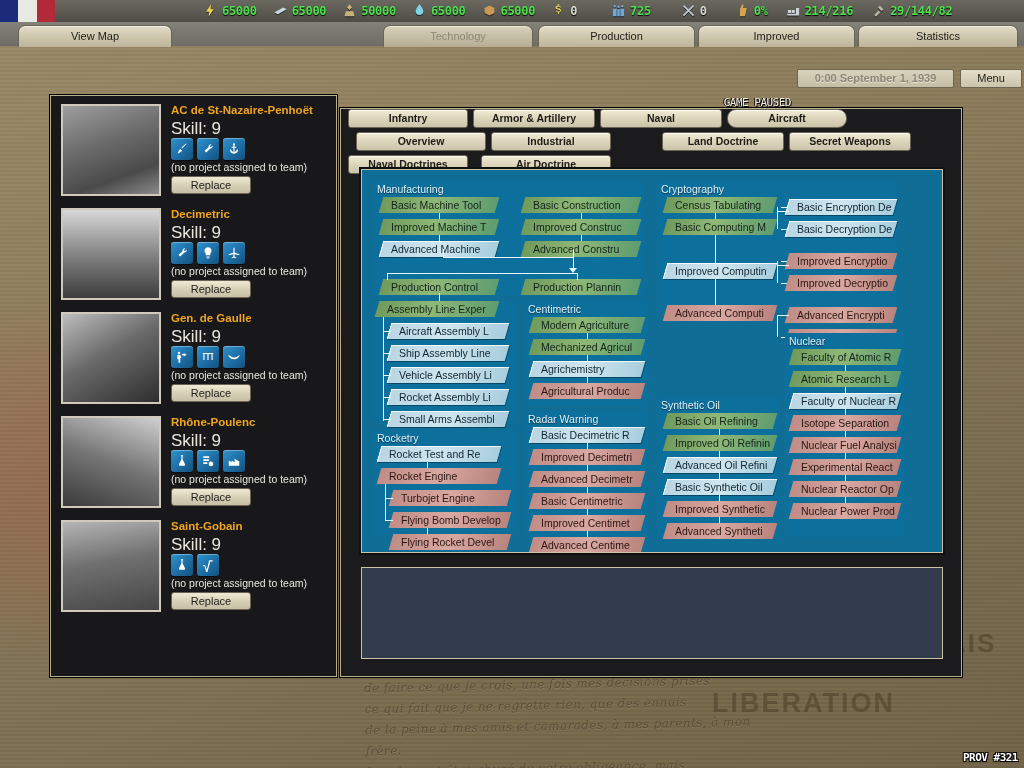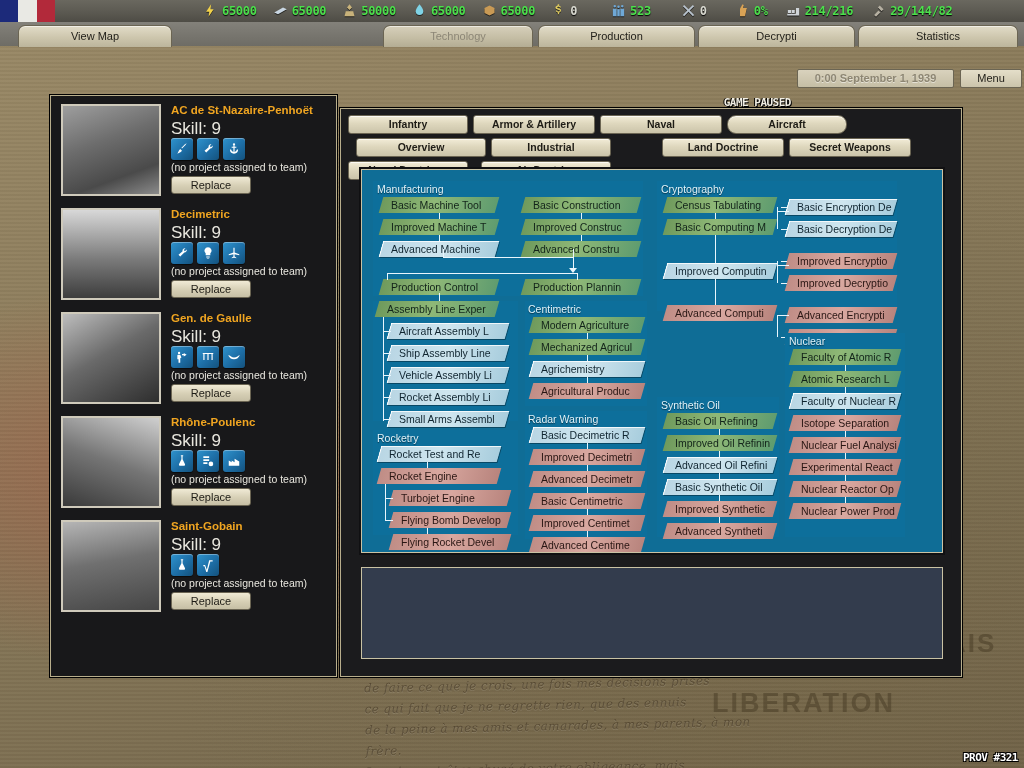--- a/index.html
+++ b/index.html
@@ -72,21 +72,21 @@
     cursor:pointer;
   }
   .mtab.active{
     background:linear-gradient(180deg,#d7d0bb 0%,#c3bca3 60%,#b4ad94 100%);
     color:#8c8676;
   }
 
   
   #statusrow{position:absolute;right:2px;top:48px;display:flex;align-items:center;gap:6px;}
   #paused{
-    font-family:"DejaVu Sans Mono",monospace;font-weight:bold;font-size:11px;
+    font-family:"DejaVu Sans Mono",monospace;font-weight:normal;font-size:11px;
     color:#f2efe4;letter-spacing:-.5px;text-shadow:1px 1px 0 #000,-1px 0 0 #000;margin-top:48px;
   }
   #datebox{
     width:155px;height:17px;line-height:17px;text-align:center;font-size:11px;font-weight:bold;
     color:#8d8673;background:linear-gradient(180deg,#d9d2bd 0%,#c5bea5 100%);
     border:1px solid #6b6553;border-radius:2px;
     text-shadow:0 1px 0 rgba(255,255,255,.5);
   }
   #menubtn{
     width:60px;height:17px;line-height:17px;text-align:center;font-size:11px;
@@ -123,21 +123,21 @@
     margin-top:2px;width:78px;height:16px;line-height:16px;text-align:center;font-size:11px;
     color:#1e1c16;background:linear-gradient(180deg,#f0ead5 0%,#d6cfb5 55%,#c6bfa5 100%);
     border:1px solid #6b6553;border-radius:3px;cursor:pointer;
   }
 
   
   #techpanel{
     position:absolute;left:340px;top:108px;width:620px;height:567px;
     background:#1b1b1d;border:1px solid #b8ae8c;box-shadow:0 0 0 1px #000;
   }
-  #cat-tabs{padding:6px 7px 0 7px;display:flex;flex-wrap:wrap;gap:4px 5px;}
+  #cat-tabs{padding:0 7px 0 7px;display:flex;flex-wrap:wrap;gap:4px 5px;}
   .ctab{
     height:17px;line-height:17px;text-align:center;font-size:10.5px;font-weight:bold;
     color:#1e1c16;background:linear-gradient(180deg,#f2ecd7 0%,#ded7bd 45%,#cbc4aa 100%);
     border:1px solid #6b6553;border-radius:3px;cursor:pointer;
     box-shadow:inset 0 1px 0 rgba(255,255,255,.7);
   }
 
   #tree-frame{
     position:absolute;left:20px;top:60px;width:580px;height:382px;
     background:#0f6d96;border:1px solid #c9c2a4;box-shadow:0 0 0 2px #101012;
@@ -235,21 +235,21 @@
       <div class="res-group" style="margin-right: 34px;">
         <span class="res-ico"><svg width="15" height="15" viewBox="0 0 24 24">
             <path fill="#ddc95e" d="M11 2h2v2.2c2 .3 3 1.5 3 3h-2c0-.8-.8-1.3-2-1.3s-2 .5-2 1.2.8 1 2.4 1.4C14.6 9 16 9.8 16 12c0 1.7-1.2 2.9-3 3.2V18h-2v-2.8c-2-.3-3.2-1.6-3.2-3.2h2c0 .9.9 1.5 2.2 1.5s2-.5 2-1.3-.9-1.1-2.5-1.5C8.5 10.2 7 9.4 7 7.3c0-1.6 1.2-2.8 3-3.1z"></path>
           </svg></span>
         <span class="res-val zero">0</span>
       </div>
       <div class="res-group" style="margin-right: 30px;">
         <span class="res-ico"><svg width="15" height="15" viewBox="0 0 24 24">
             <path fill="#6fa8d6" d="M6 3a2 2 0 110 4 2 2 0 010-4zM18 3a2 2 0 110 4 2 2 0 010-4zM12 4a2 2 0 110 4 2 2 0 010-4zM3 9h6v12H3zM10 10h4v11h-4zM15 9h6v12h-6z"></path>
           </svg></span>
-        <span class="res-val">523</span>
+        <span class="res-val">725</span>
       </div>
       <div class="res-group" style="margin-right: 28px;">
         <span class="res-ico"><svg width="15" height="15" viewBox="0 0 24 24">
             <path fill="#b9c4cf" d="M3 5l7 7-7 7 2 2 7-7 7 7 2-2-7-7 7-7-2-2-7 7-7-7z"></path>
           </svg></span>
         <span class="res-val zero">0</span>
       </div>
       <div class="res-group" style="margin-right: 18px;">
         <span class="res-ico"><svg width="15" height="15" viewBox="0 0 24 24">
             <path fill="#d8a255" d="M8 21V9l4-7 2 1-1 5h6l-3 13z"></path>
@@ -268,21 +268,21 @@
           </svg></span>
         <span class="res-val">29/144/82</span>
       </div>
     </div>
 </div>
 
 <div id="tabrow" style="position: absolute;">
     <div class="mtab" style="position: absolute; left: 18px; width: 152px; top: 3px;">View Map</div>
     <div class="mtab active" style="position: absolute; left: 383px; width: 148px; top: 3px;">Technology</div>
     <div class="mtab" style="position: absolute; left: 538px; width: 155px; top: 3px;">Production</div>
-    <div class="mtab" style="position: absolute; left: 698px; width: 155px; top: 3px;">Decrypti</div>
+    <div class="mtab" style="position: absolute; left: 698px; width: 155px; top: 3px;">Improved</div>
     <div class="mtab" style="position: absolute; left: 858px; width: 158px; top: 3px;">Statistics</div>
   </div>
 
 <div id="statusrow">
   <div id="paused">GAME PAUSED</div>
   <div id="datebox">0:00 September 1, 1939</div>
   <div id="menubtn">Menu</div>
 </div>
 
 <div id="teams">

